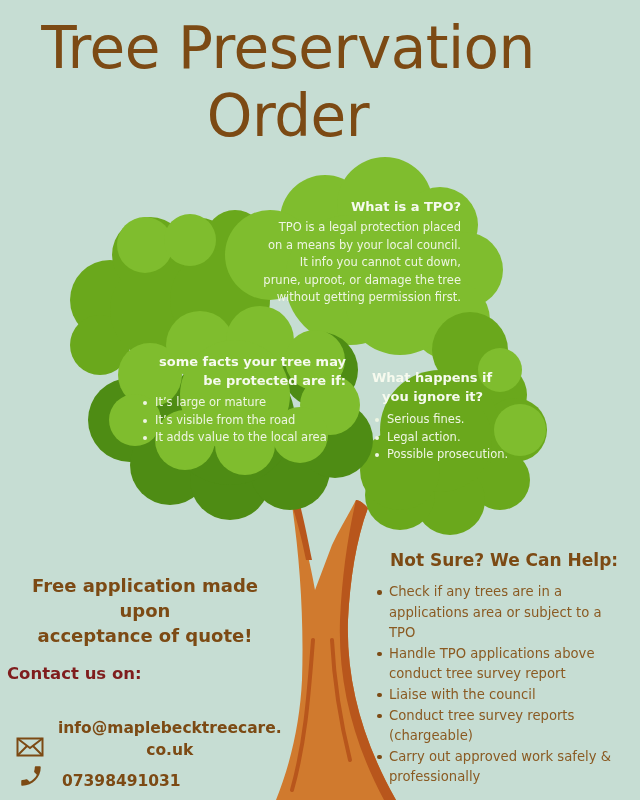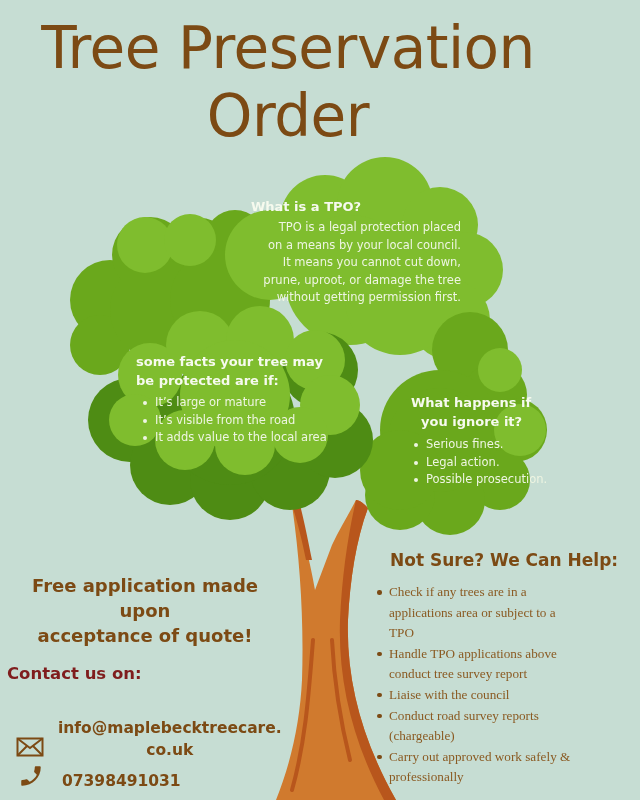--- a/index.html
+++ b/index.html
@@ -27,21 +27,21 @@
       left: 0; top: 0;
       width: 640px; height: 800px;
     }
     .bubble-text {
       position: absolute;
       color: #f1f7e6;
     }
     .bubble-head {
       font-weight: bold;
       font-size: 13px;
-      text-align: left;
+      text-align: right;
       color: #f6faee;
       line-height: 19px;
     }
     .bubble-body {
       font-size: 11.5px;
       line-height: 17.5px;
       color: #eef5e2;
       text-align: right;
     }
     .bubble-list {
@@ -57,21 +57,21 @@
       left: 3px; top: 7px;
       width: 4px; height: 4px;
       border-radius: 50%;
       background: #eef5e2;
     }
     #what-tpo { left: 251px; top: 197px; width: 210px; }
     #what-tpo .bubble-head { margin-bottom: 3px; }
     #facts { left: 136px; top: 352px; width: 210px; }
     #facts .bubble-head { margin-bottom: 4px; }
     #facts .bubble-list { margin-left: 4px; }
-    #ignore { left: 368px; top: 393px; width: 170px; margin-left: 39px; }
+    #ignore { left: 368px; top: 368px; width: 170px; }
     #ignore .bubble-head { text-align: left; margin-bottom: 5px; padding-left: 4px; }
     #ignore .bubble-list { margin-left: 4px; }
 
     .free-app {
       position: absolute;
       left: 10px; top: 573px;
       width: 270px;
       text-align: center;
       font-weight: bold;
       font-size: 18px;
@@ -107,21 +107,21 @@
     }
     .help-list {
       position: absolute;
       left: 374px; top: 582px;
       width: 266px;
       list-style: none;
       font-size: 13.2px;
       line-height: 20.6px;
       color: #8a5a22;
     }
-    .help-list li { position: relative; padding-left: 15px; font-family: Liberation Serif, serif; }
+    .help-list li { position: relative; padding-left: 15px; }
     .help-list li::before {
       content: "";
       position: absolute;
       left: 3px; top: 8px;
       width: 4.5px; height: 4.5px;
       border-radius: 50%;
       background: #7c4a14;
     }
   </style>
 </head>
@@ -210,21 +210,21 @@
 <h1 class="title">
   <span>Tree Preservation</span><br>
   <span>Order</span>
 </h1>
 
 <div class="bubble-text" id="what-tpo">
   <div class="bubble-head">What is a TPO?</div>
   <div class="bubble-body">
     <div>TPO is a legal protection placed</div>
     <div>on a means by your local council.</div>
-    <div>It means you cannot cut down,</div>
+    <div>It info you cannot cut down,</div>
     <div>prune, uproot, or damage the tree</div>
     <div>without getting permission first.</div>
   </div>
 </div>
 
 <div class="bubble-text" id="facts">
   <div class="bubble-head">
     <div>some facts your tree may</div>
     <div>be protected are if:</div>
   </div>
@@ -286,20 +286,20 @@
     <div>TPO</div>
   </li>
   <li>
     <div>Handle TPO applications above</div>
     <div>conduct tree survey report</div>
   </li>
   <li>
     <div>Liaise with the council</div>
   </li>
   <li>
-    <div>Conduct road survey reports</div>
+    <div>Conduct tree survey reports</div>
     <div>(chargeable)</div>
   </li>
   <li>
     <div>Carry out approved work safely &amp;</div>
     <div>professionally</div>
   </li>
 </ul>
 
 </body></html>

